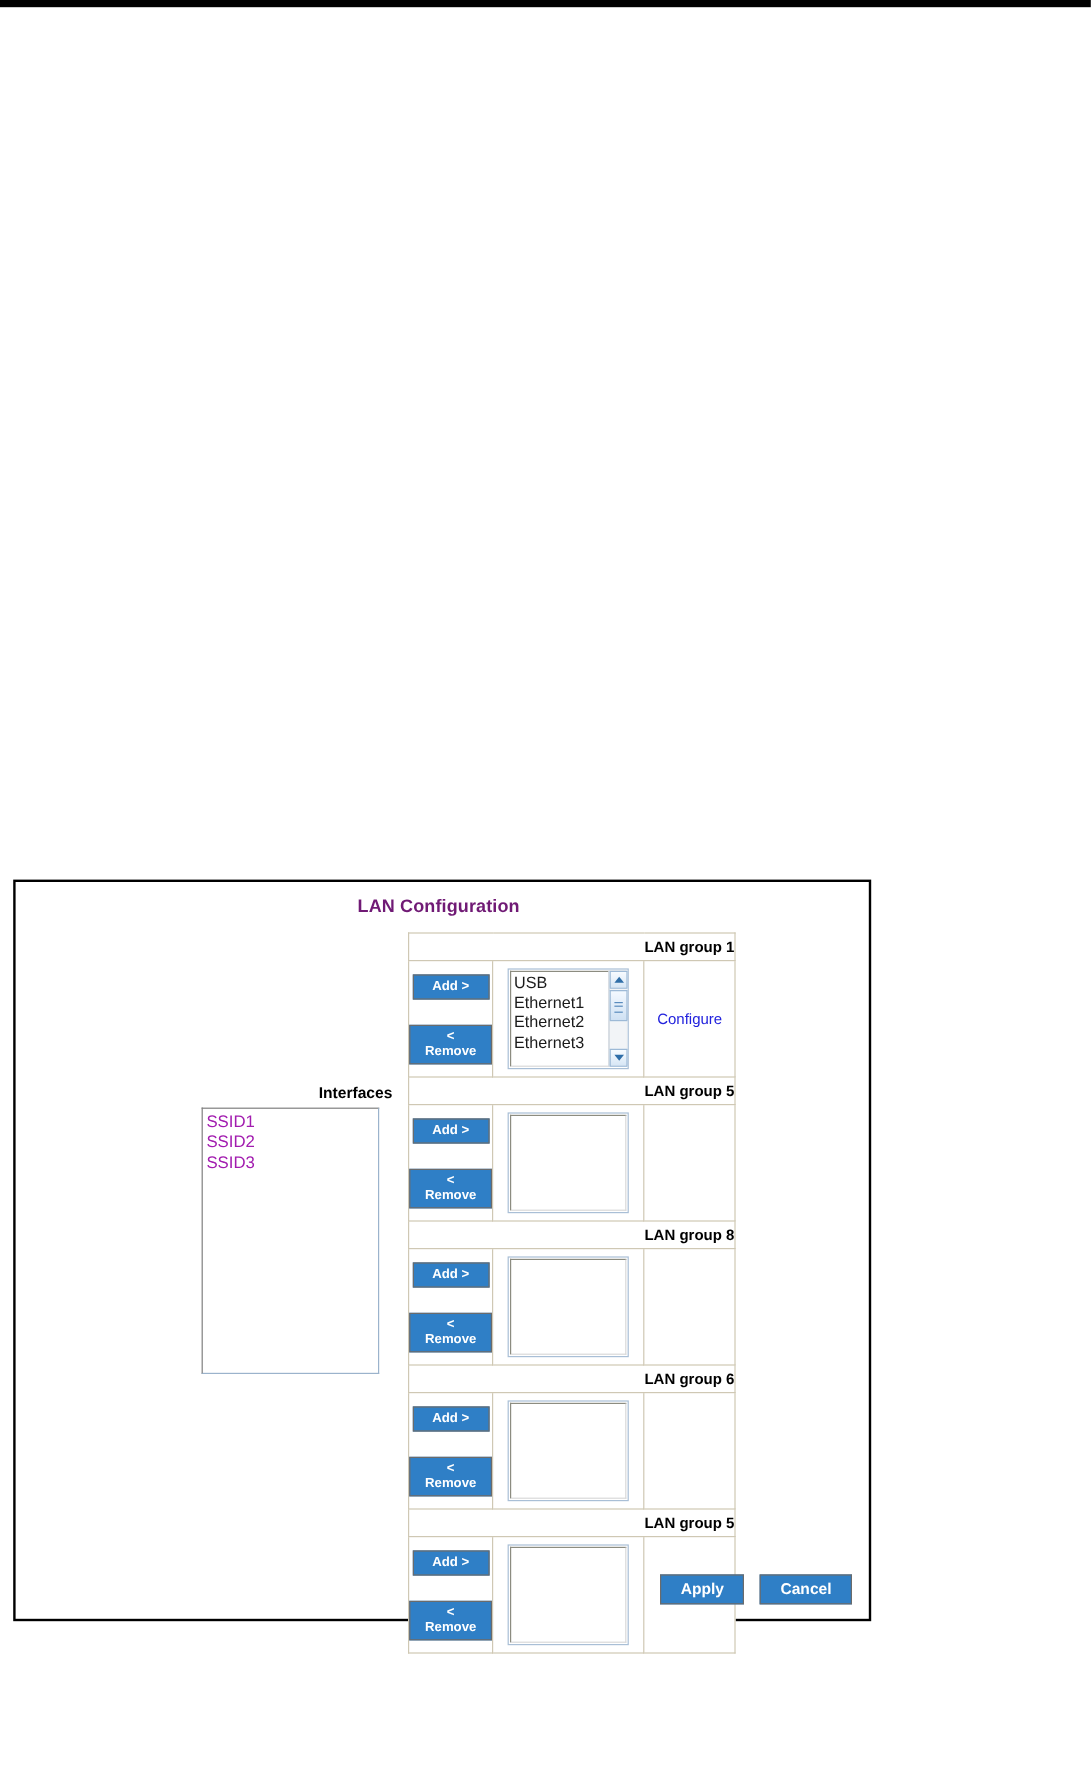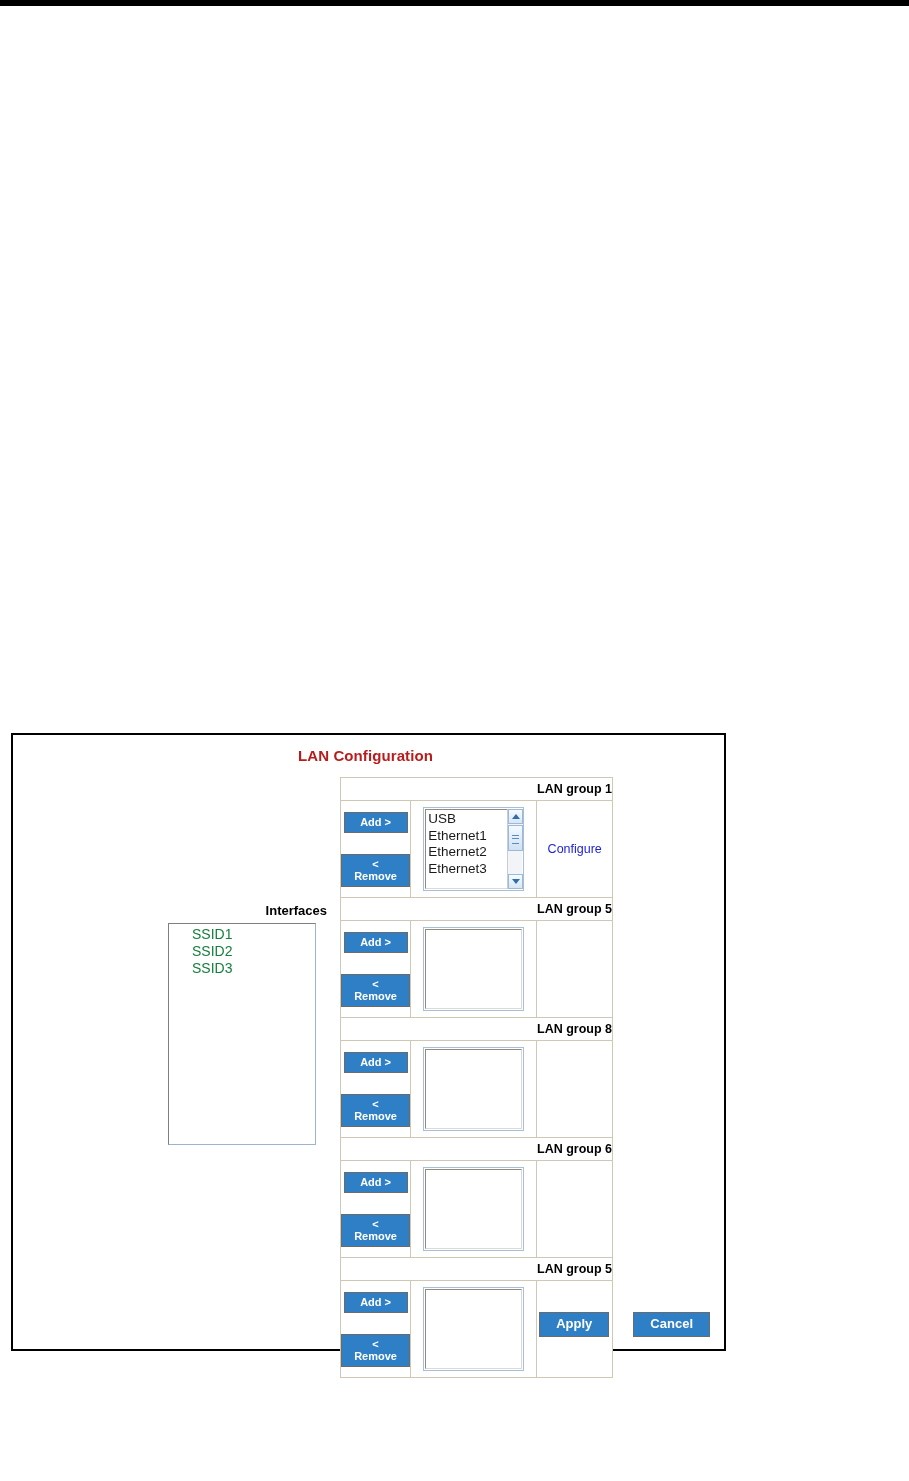--- a/index.html
+++ b/index.html
@@ -37,21 +37,21 @@
     background: #ffffff;
     box-sizing: border-box;
   }
 
   .page-title {
     position: absolute;
     left: 285px;
     top: 12px;
     font-size: 15px;
     font-weight: bold;
-    color: #b91c1c;
+    color: #701a75;
     letter-spacing: 0.1px;
     white-space: nowrap;
   }
 
   
   .interfaces-block {
     position: absolute;
     left: 144px;
     top: 168px;
     width: 170px;
@@ -71,24 +71,23 @@
     border: 1px solid #9bb3cc;
     border-top-color: #7f7f7f;
     border-left-color: #7f7f7f;
     box-sizing: border-box;
     padding: 2px 3px;
     overflow: hidden;
   }
   .lb-item {
     font-size: 14px;
     line-height: 17px;
-    color: #15803d;
+    color: #a21caf;
     font-family: "Liberation Sans", sans-serif;
     white-space: nowrap;
-    margin-left: 20px;
   }
 
   
   .groups-table {
     position: absolute;
     left: 327px;
     top: 42px;
     width: 273px;
     border-collapse: collapse;
     background: #ffffff;
@@ -242,21 +241,21 @@
     height: 1px;
     background: #5a8cbe;
   }
 
   
   .footer-buttons {
     position: absolute;
     right: 14px;
     bottom: 12px;
     display: flex;
-    gap: 24px;
+    gap: 13px;
   }
   .btn-footer {
     background: #2f7fc6;
     color: #ffffff;
     font-size: 13px;
     font-weight: bold;
     font-family: "Liberation Sans", sans-serif;
     border: 1px solid #6b6b6b;
     padding: 4px 16px 5px 16px;
     line-height: 14px;

